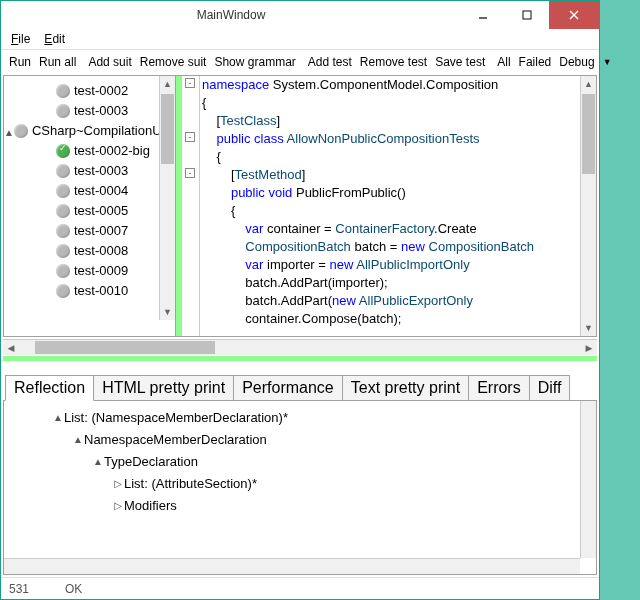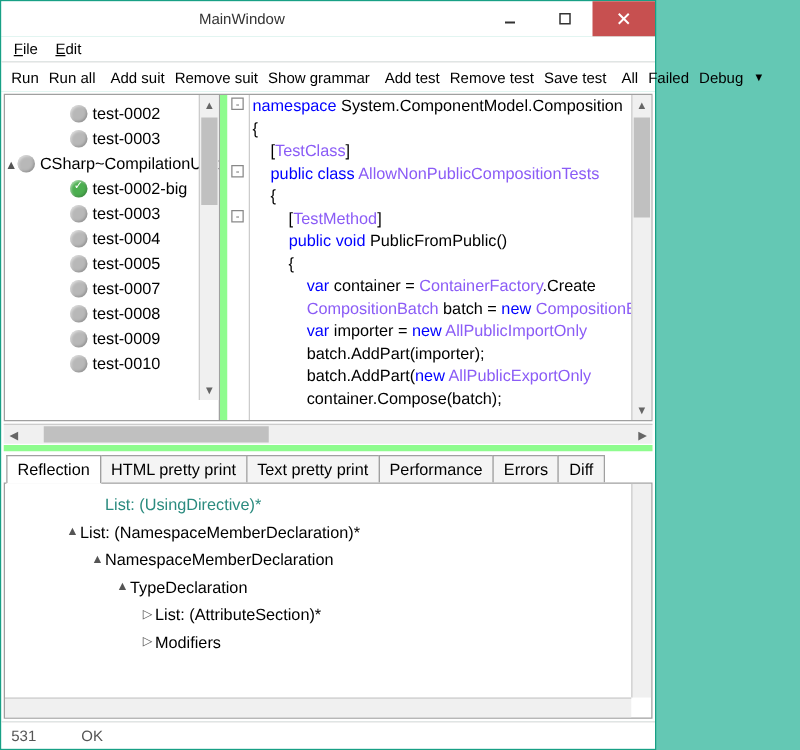--- a/index.html
+++ b/index.html
@@ -1,17 +1,17 @@
 <!DOCTYPE html>
 <html><head>
 <meta charset="utf-8">
 <style>
 * { box-sizing: border-box; margin: 0; padding: 0; font-family: "Segoe UI", Tahoma, sans-serif; }
 body { width: 640px; height: 600px; background: #64c8b4; overflow: hidden; }
-.window { width: 525px; height: 600px; display: flex; flex-direction: column; border: 1px solid #18a085; }
+.window { width: 600px; height: 600px; display: flex; flex-direction: column; border: 1px solid #18a085; }
 .titlebar { height: 28px; background: #fff; display: flex; align-items: center; position: relative; }
 .title-text { flex: 1; text-align: center; font-size: 12px; color: #333; }
 .win-btns { display: flex; height: 28px; }
 .win-btn { width: 44px; display: flex; align-items: center; justify-content: center; font-size: 14px; color: #333; }
 .win-btn.close { background: #c75050; color: #fff; width: 50px; }
 .win-btn svg { width: 10px; height: 10px; }
 .menubar { height: 20px; background: #fff; display: flex; align-items: center; padding: 0 4px; font-size: 12px; gap: 2px; }
 .menu-item { padding: 1px 6px; }
 .menu-item u { text-decoration: underline; }
 .toolbar { height: 24px; background: #fff; display: flex; align-items: center; font-size: 12px; border-top: 1px solid #e0e0e0; }
@@ -32,32 +32,32 @@
 .tree-scroll .thumb { position: absolute; left: 1px; right: 1px; top: 18px; height: 70px; background: #c0c0c0; }
 .tree-scroll .arr { position: absolute; left: 0; right: 0; height: 16px; text-align: center; font-size: 9px; line-height: 16px; color: #666; }
 .tree-scroll .arr.up { top: 0; }
 .tree-scroll .arr.dn { bottom: 0; }
 .editor-pane { flex: 1; display: flex; position: relative; background: #fff; overflow: hidden; }
 .gutter { width: 18px; background: #fff; border-right: 1px solid #ccc; position: relative; }
 .gutter-green { width: 6px; background: #8efc8e; }
 .fold { position: absolute; left: 3px; width: 10px; height: 10px; border: 1px solid #888; font-size: 9px; line-height: 8px; text-align: center; color: #666; background: #fff; }
 .code { font-family: Consolas, monospace; font-size: 13px; line-height: 18px; white-space: pre; padding-left: 2px; flex: 1; color: #000; overflow: hidden; position: relative; }
 .kw { color: #0000ff; }
-.typ { color: #8b5cf6; }
+.typ { color: #0c4a6e; }
 .ed-vscroll { width: 16px; background: #f0f0f0; border-left: 1px solid #ccc; position: relative; }
 .ed-vscroll .thumb { position: absolute; left: 1px; right: 1px; top: 18px; height: 80px; background: #c0c0c0; }
 .ed-vscroll .arr { position: absolute; left: 0; right: 0; height: 16px; text-align: center; font-size: 9px; line-height: 16px; color: #666; }
 .ed-vscroll .arr.up { top: 0; }
 .ed-vscroll .arr.dn { bottom: 0; }
 .hscroll { height: 16px; background: #f0f0f0; border-top: 1px solid #ccc; display: flex; margin: 0 2px; }
 .hscroll .track { flex: 1; position: relative; }
 .hscroll .thumb { position: absolute; top: 1px; bottom: 1px; left: 16px; width: 180px; background: #c0c0c0; }
 .hscroll .arr { width: 16px; text-align: center; font-size: 9px; line-height: 16px; color: #666; }
 .splitter { height: 5px; background: #8efc8e; margin: 1px 2px; }
-.tabs { display: flex; font-size: 13px; padding-left: 4px; margin-top: 2px; text-align: center; }
+.tabs { display: flex; font-size: 16px; padding-left: 4px; margin-top: 13px; text-align: center; }
 .tab { padding: 3px 8px; border: 1px solid #a0a0a0; border-bottom: none; background: #f4f4f4; margin-right: -1px; }
 .tab.active { background: #fff; position: relative; z-index: 2; border-bottom: 1px solid #fff; margin-bottom: -1px; }
 .lower-body { border: 1px solid #a0a0a0; margin: 0 2px 2px 2px; flex: 1; background: #fff; overflow: hidden; position: relative; }
 .ast { font-size: 13px; padding: 6px 0 0 8px; line-height: 22px; }
 .ast-row { display: flex; align-items: center; }
 .ast-exp { width: 12px; font-size: 10px; color: #555; text-align: center; }
 .ast .teal { color: #2b8b7f; }
 .lower-hscroll { position: absolute; left: 0; right: 16px; bottom: 0; height: 16px; background: #f0f0f0; border-top: 1px solid #ccc; }
 .lower-vscroll { position: absolute; right: 0; top: 0; bottom: 16px; width: 16px; background: #f0f0f0; border-left: 1px solid #ccc; }
 .status { height: 22px; background: #fff; display: flex; align-items: center; font-size: 12px; color: #555; padding-left: 8px; gap: 36px; border-top: 1px solid #e0e0e0; }
@@ -210,32 +210,27 @@
           <div class="thumb"></div>
         </div>
       <div class="arr">▶</div>
     </div>
 
     <div class="splitter"></div>
 
     <div class="tabs">
       <div class="tab active">Reflection</div>
       <div class="tab">HTML pretty print</div>
+      <div class="tab">Performance</div>
       <div class="tab">Text pretty print</div>
-      <div class="tab">Performance</div>
       <div class="tab">Errors</div>
       <div class="tab">Diff</div>
     </div>
     <div class="lower-body">
       <div class="ast" id="ast">
-          <div class="ast-row">
-            <span class="indent" style="width: 60px;"></span>
-            <span class="ast-exp"></span>
-            <span class="teal">List: (UsingDirective)*</span>
-          </div>
           <div class="ast-row">
             <span class="indent" style="width: 40px;"></span>
             <span class="ast-exp">▲</span>
             <span>List: (NamespaceMemberDeclaration)*</span>
           </div>
           <div class="ast-row">
             <span class="indent" style="width: 60px;"></span>
             <span class="ast-exp">▲</span>
             <span>NamespaceMemberDeclaration</span>
           </div>

